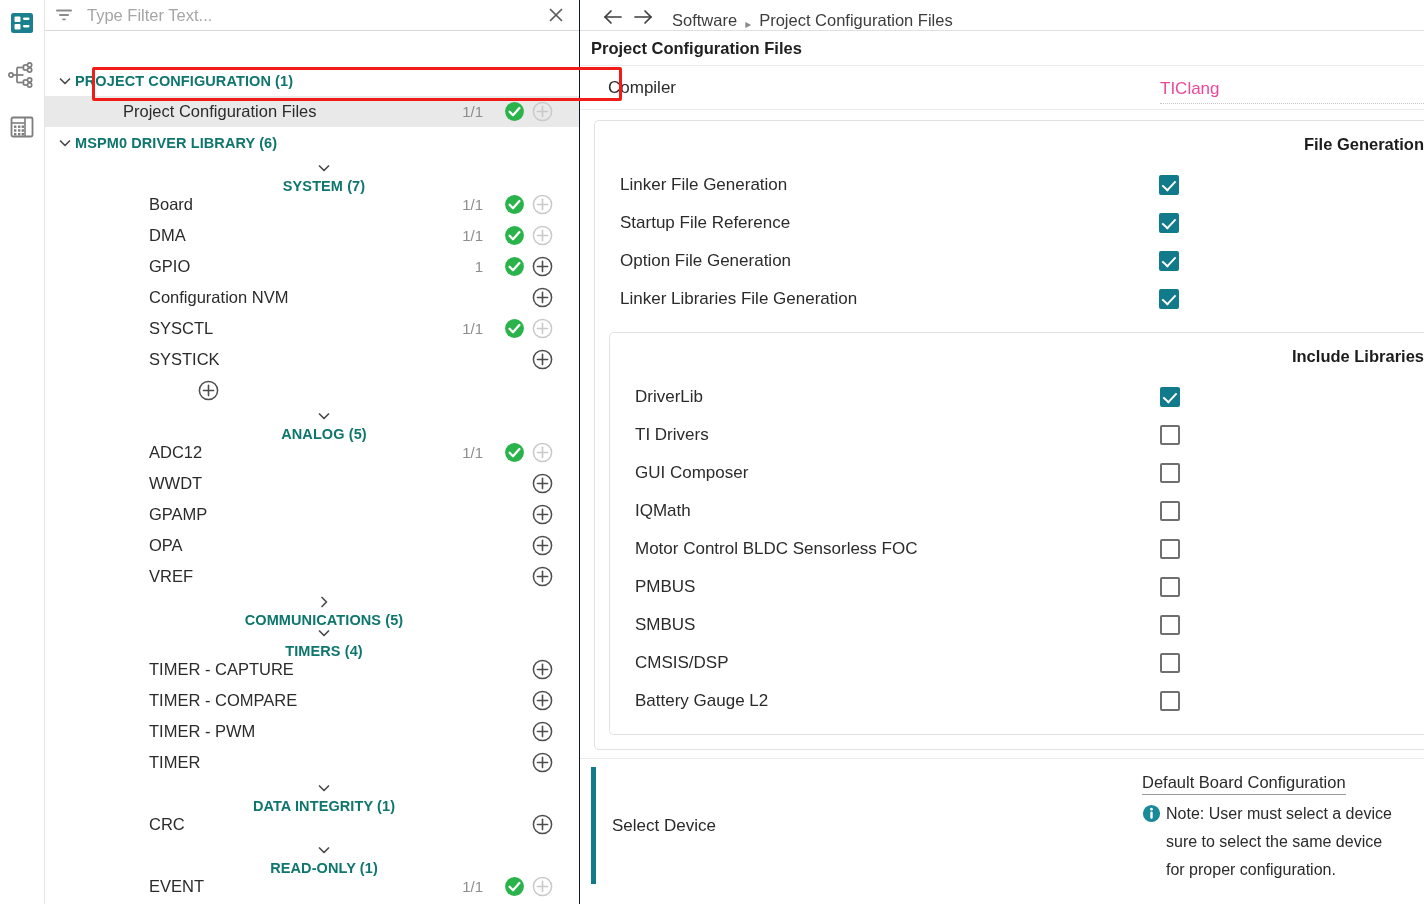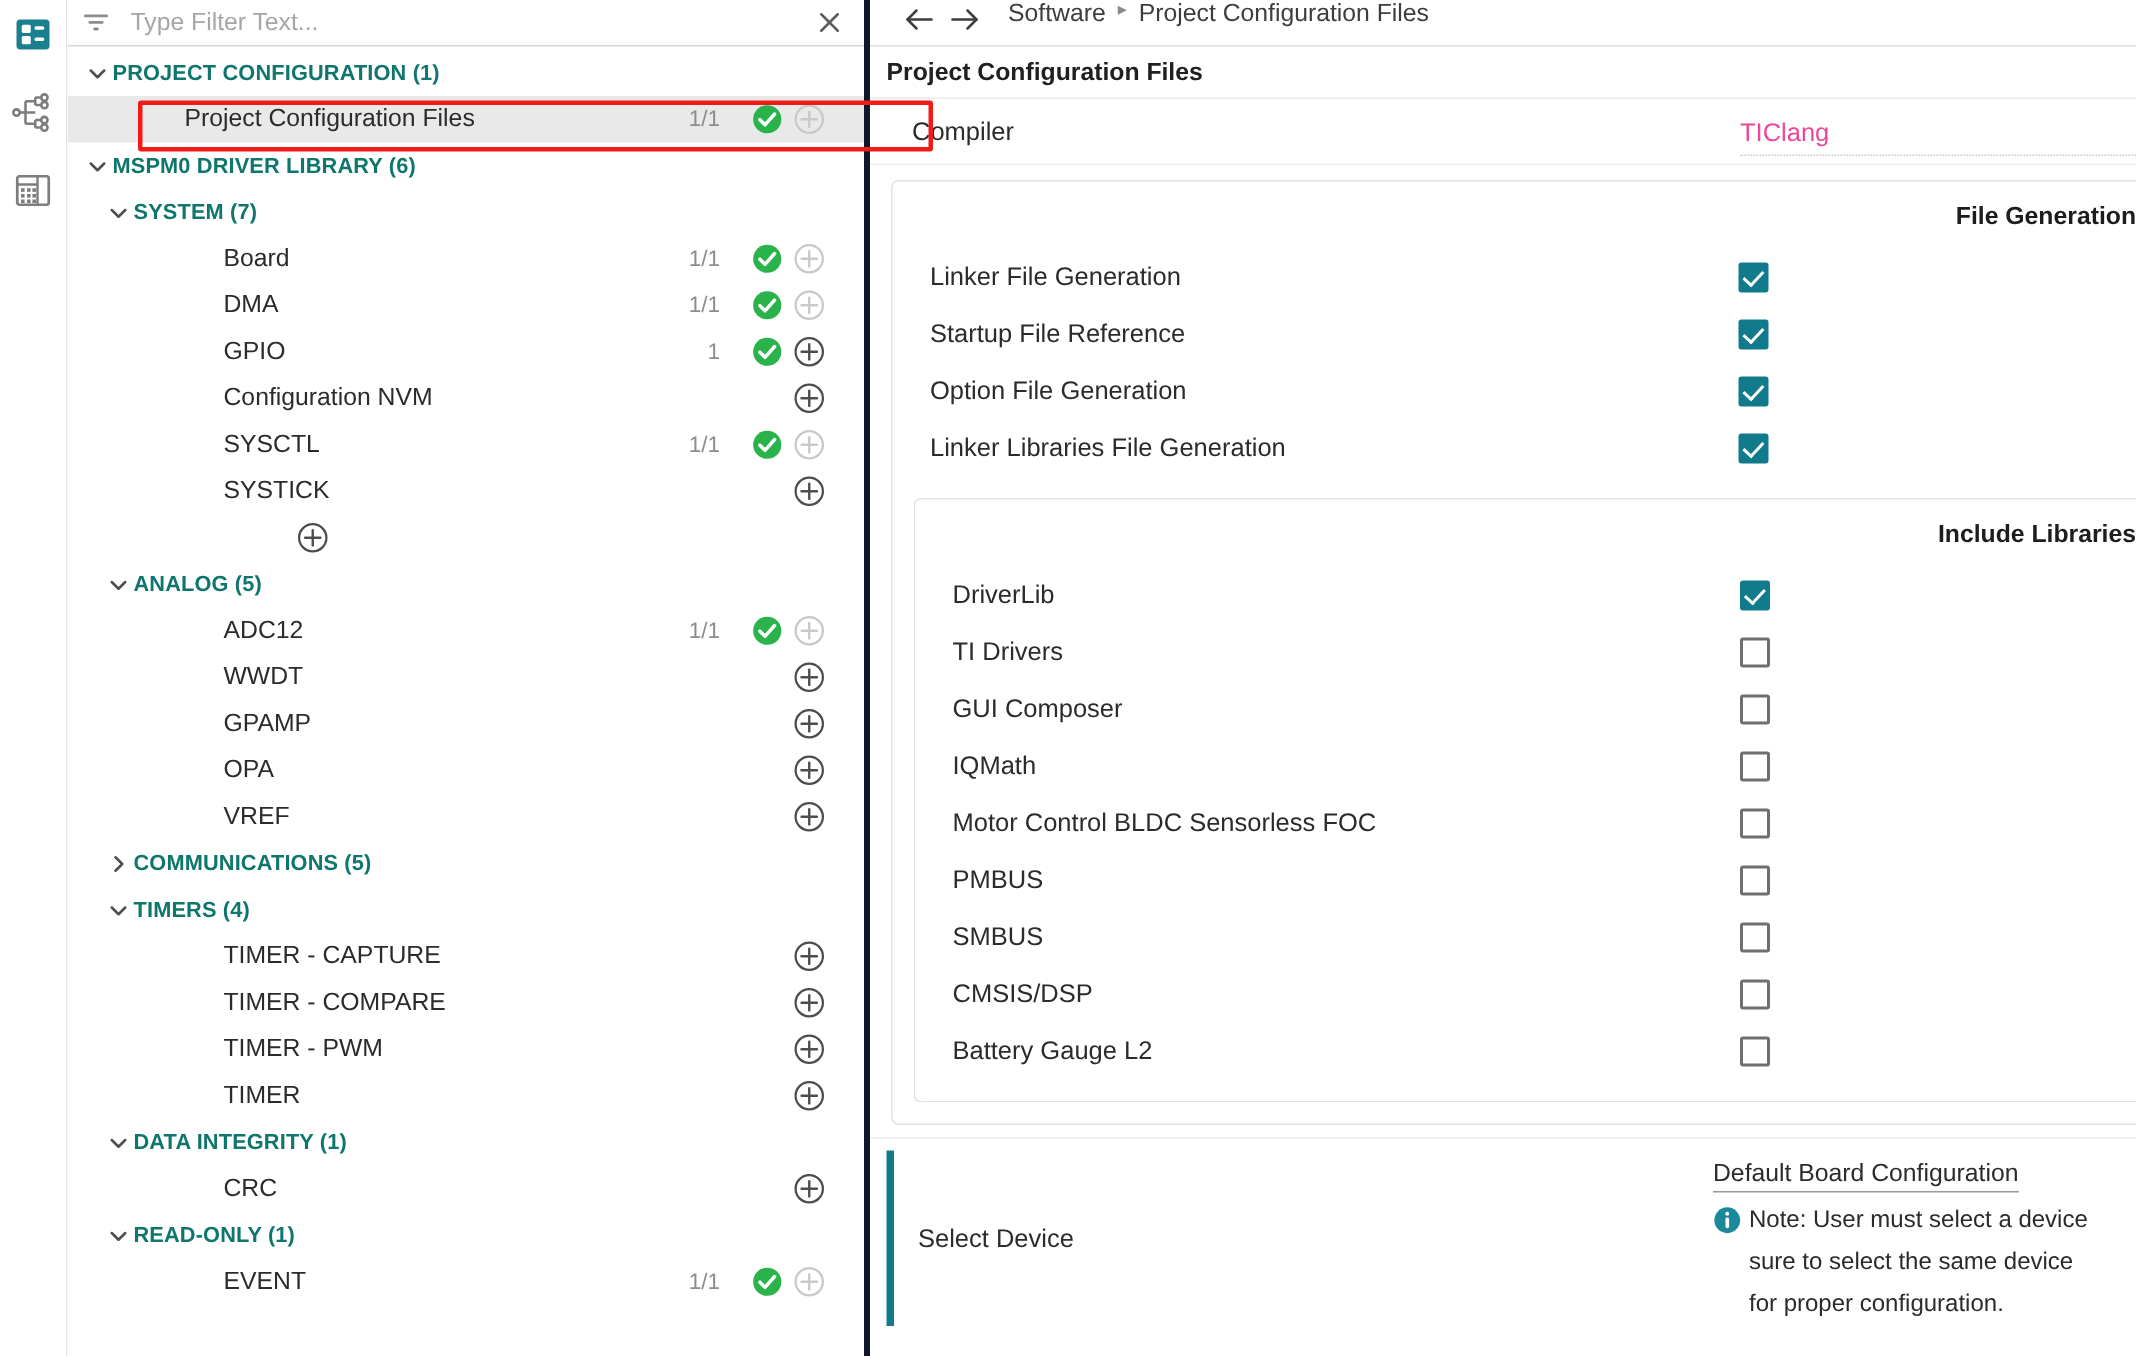--- a/index.html
+++ b/index.html
@@ -37,22 +37,23 @@
     cursor: pointer;
   }
 
   
   .tree-panel {
     width: 535px;
     flex: 0 0 535px;
     display: flex;
     flex-direction: column;
     background: #ffffff;
-    border-right: 4px solid #0f172a;
+    border-right: 1px solid #0f172a;
     position: relative;
+    gap: 32px;
   }
 
   .filter-bar {
     height: 31px;
     flex: 0 0 31px;
     display: flex;
     align-items: center;
     border-bottom: 1px solid #d8d8d8;
     padding: 0 10px 0 8px;
     background: #fff;
@@ -82,21 +83,21 @@
   }
 
   .grp-header {
     display: flex;
     align-items: center;
     height: 31px;
     padding-left: 10px;
     cursor: pointer;
     user-select: none;
   }
-  .grp-header.lvl2 { padding-left: 24px; }
+  .grp-header.lvl2 { padding-left: 24px; flex-direction: column; }
   .chev {
     width: 20px;
     flex: 0 0 20px;
     display: flex; align-items: center; justify-content: center;
     color: #555;
   }
   .grp-label {
     font-size: 14.5px;
     font-weight: bold;
     color: #0f766e;
@@ -154,21 +155,21 @@
     flex-direction: column;
     background: #ffffff;
     overflow: hidden;
     position: relative;
   }
 
   .breadcrumb-bar {
     height: 31px;
     flex: 0 0 31px;
     display: flex;
-    align-items: flex-start;
+    align-items: flex-end;
     padding-left: 18px;
     border-bottom: 1px solid #e0e0e0;
     gap: 0px;
   }
   .nav-arrow {
     width: 30px; height: 26px;
     display:flex; align-items:center; justify-content:center;
     cursor: pointer;
     color: #444;
   }

